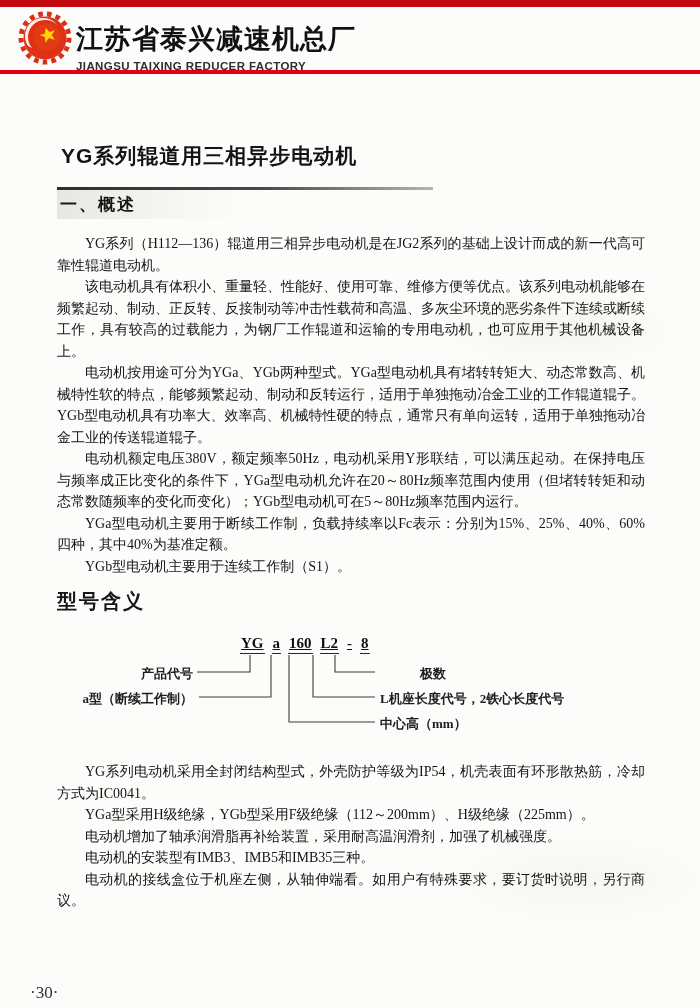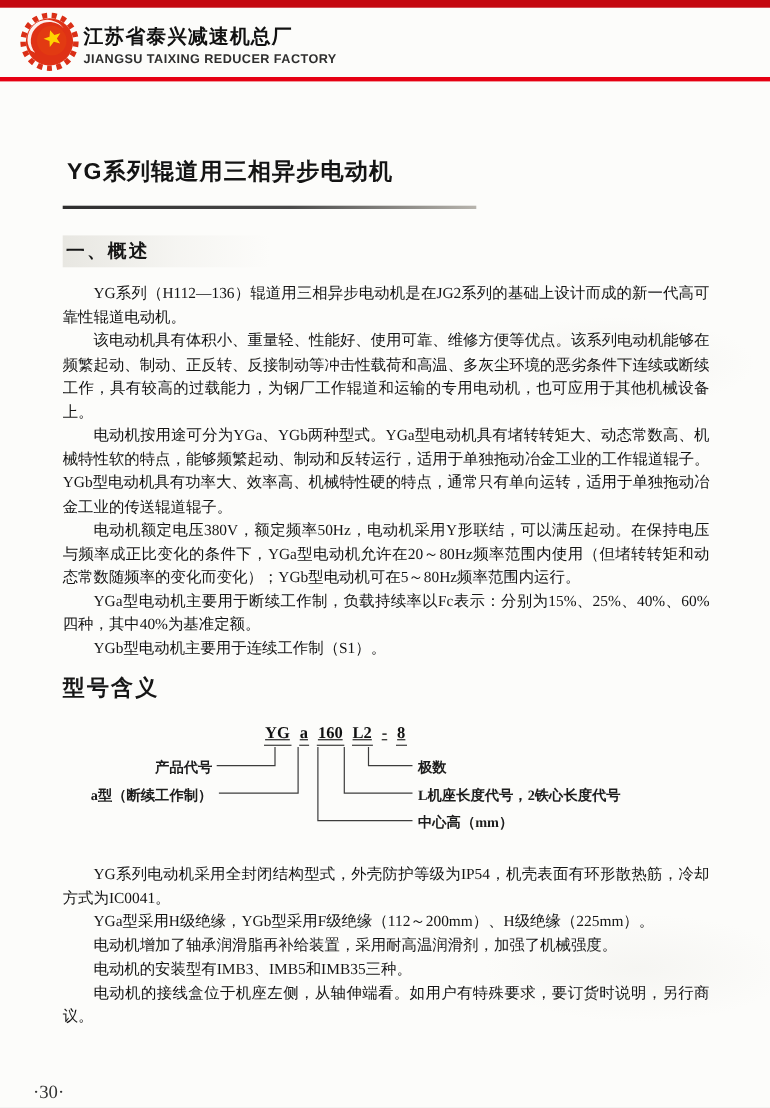--- a/index.html
+++ b/index.html
@@ -15,40 +15,39 @@
     font-family:"Liberation Sans", sans-serif;
     color:#1c1c1c;
     overflow:hidden;
   }
   
   .topbar { height:7px; width:100%; }
   .hdr { position:relative; height:67px; border-bottom:4px solid; }
   .logo { position:absolute; left:18px; top:3px; width:54px; height:56px; }
   .names { position:absolute; left:76px; top:14px; }
   .company-cn {
-    font-size:18px; font-weight:bold; letter-spacing:1px;
+    font-size:27px; font-weight:bold; letter-spacing:1px;
     font-family:"Liberation Sans", sans-serif; color:#111;
   }
   .company-en {
     font-size:11.5px; font-weight:bold; letter-spacing:.4px;
     color:#2e2e2e; margin-top:3px;
   }
   
   .content { padding:0 55px 0 57px; }
   .doc-title {
     margin:68px 0 17px 4px;
     font-size:21px; font-weight:bold; color:#141414; letter-spacing:1px;
   }
   .title-rule {
     margin-top:7px; width:376px; height:3px;
     background:linear-gradient(90deg,#2e2e2e 0%, #4a4a4a 55%, #b7b4ad 100%);
   }
   .num-heading {
     display:inline-block;
-    margin-top:24px;
     padding:3px 110px 3px 3px;
     font-size:17px; font-weight:bold; letter-spacing:2px; color:#161616;
     background:linear-gradient(90deg, rgba(228,227,221,.85) 0%, rgba(240,239,235,.55) 55%, rgba(240,239,235,0) 100%);
   }
   .paras { margin-top:14px; font-family:"Liberation Serif", serif; }
   .paras p {
     font-size:14px; line-height:21.5px; text-align:justify;
     text-indent:2em; color:#141414;
   }
   .sub-heading {
@@ -122,21 +121,21 @@
         <g stroke="#3c3c3c" stroke-width="1.1" fill="none">
           <polyline points="193,22 193,39 140,39"></polyline>
           <polyline points="214,22 214,64 142,64"></polyline>
           <polyline points="232,22 232,89 318,89"></polyline>
           <polyline points="256,22 256,64 318,64"></polyline>
           <polyline points="278,22 278,39 318,39"></polyline>
         </g>
       </svg>
       <div class="dg-label dg-left" style="top:32px;">产品代号</div>
       <div class="dg-label dg-left" style="top:57px;">a型（断续工作制）</div>
-      <div class="dg-label dg-right" style="top:32px;">极数</div>
+      <div class="dg-label dg-right" style="top:32px;margin-left:40px;">极数</div>
       <div class="dg-label dg-right" style="top:57px;">L机座长度代号，2铁心长度代号</div>
       <div class="dg-label dg-right" style="top:82px;">中心高（mm）</div>
     </div>
 
     <div class="paras" style="margin-top:10px;">
       <p>YG系列电动机采用全封闭结构型式，外壳防护等级为IP54，机壳表面有环形散热筋，冷却方式为IC0041。</p>
       <p>YGa型采用H级绝缘，YGb型采用F级绝缘（112～200mm）、H级绝缘（225mm）。</p>
       <p>电动机增加了轴承润滑脂再补给装置，采用耐高温润滑剂，加强了机械强度。</p>
       <p>电动机的安装型有IMB3、IMB5和IMB35三种。</p>
       <p>电动机的接线盒位于机座左侧，从轴伸端看。如用户有特殊要求，要订货时说明，另行商议。</p>

